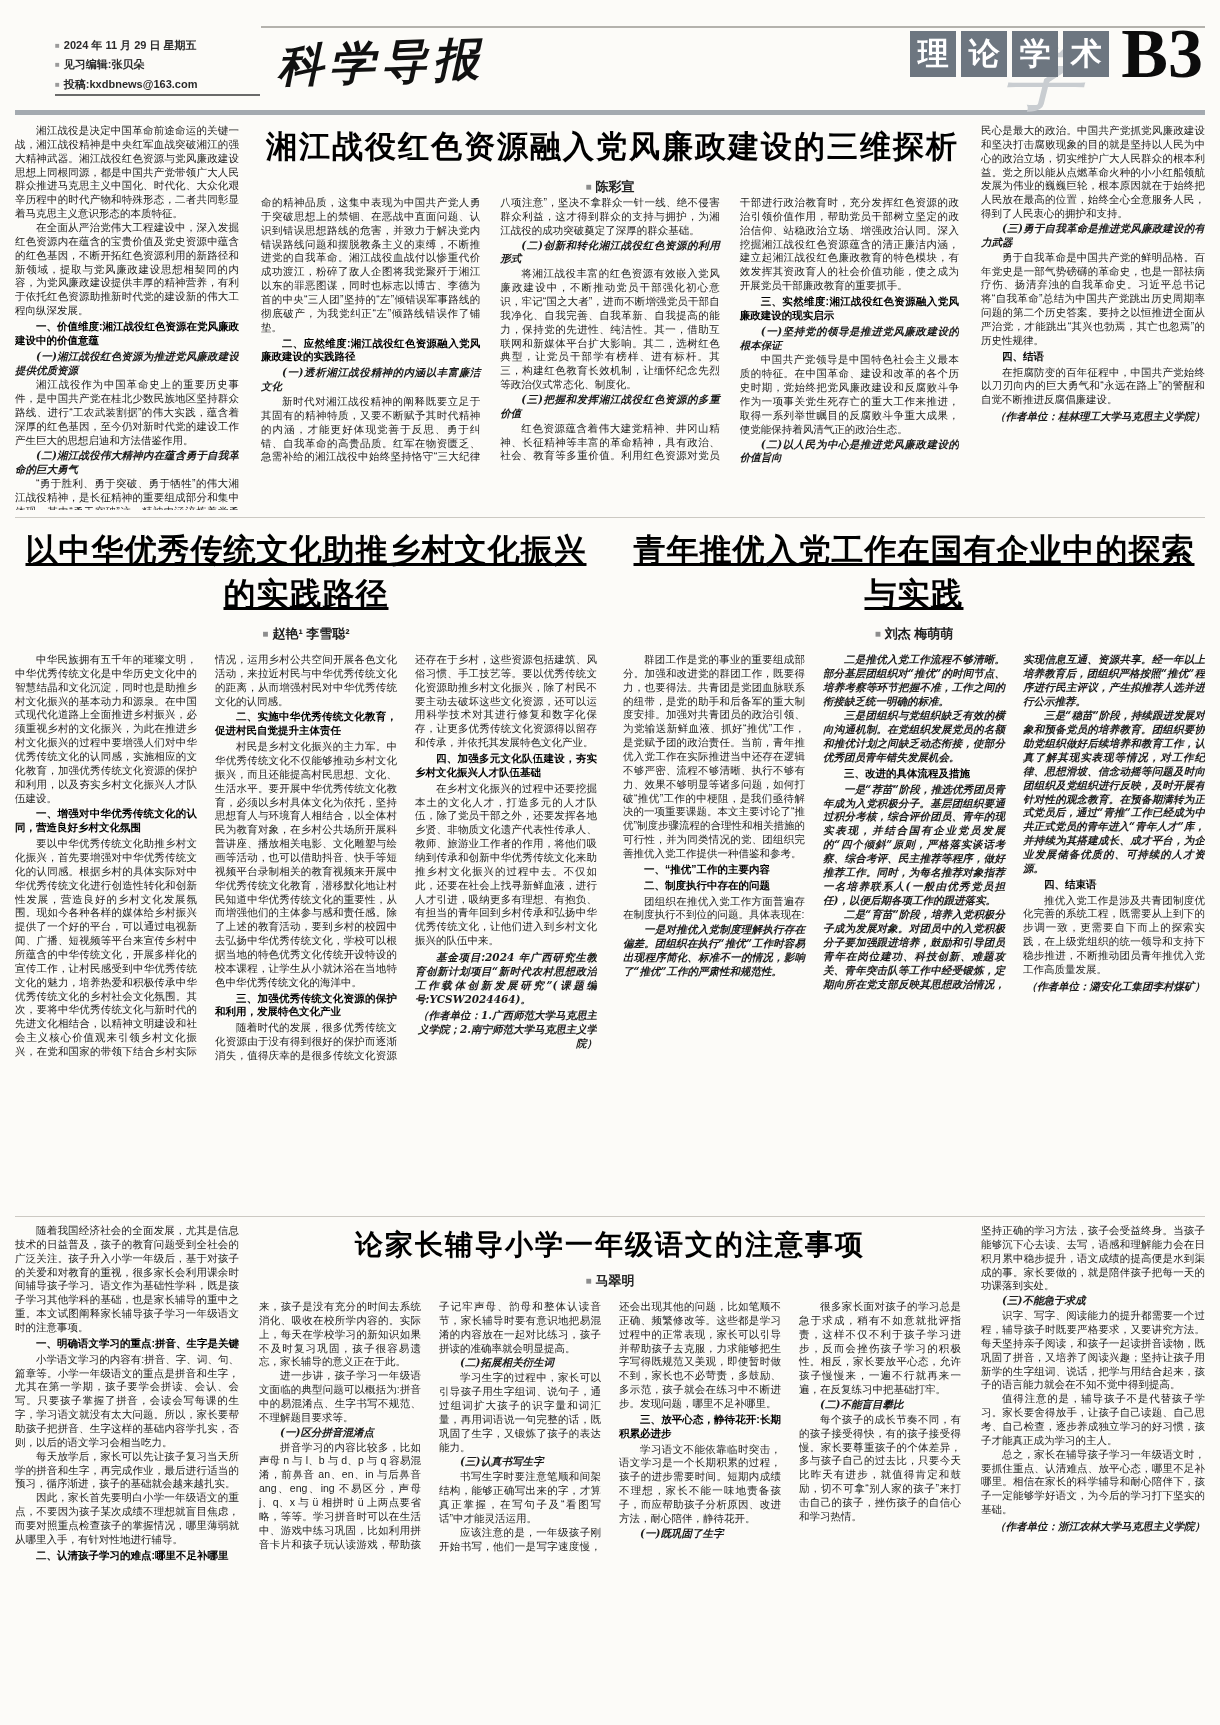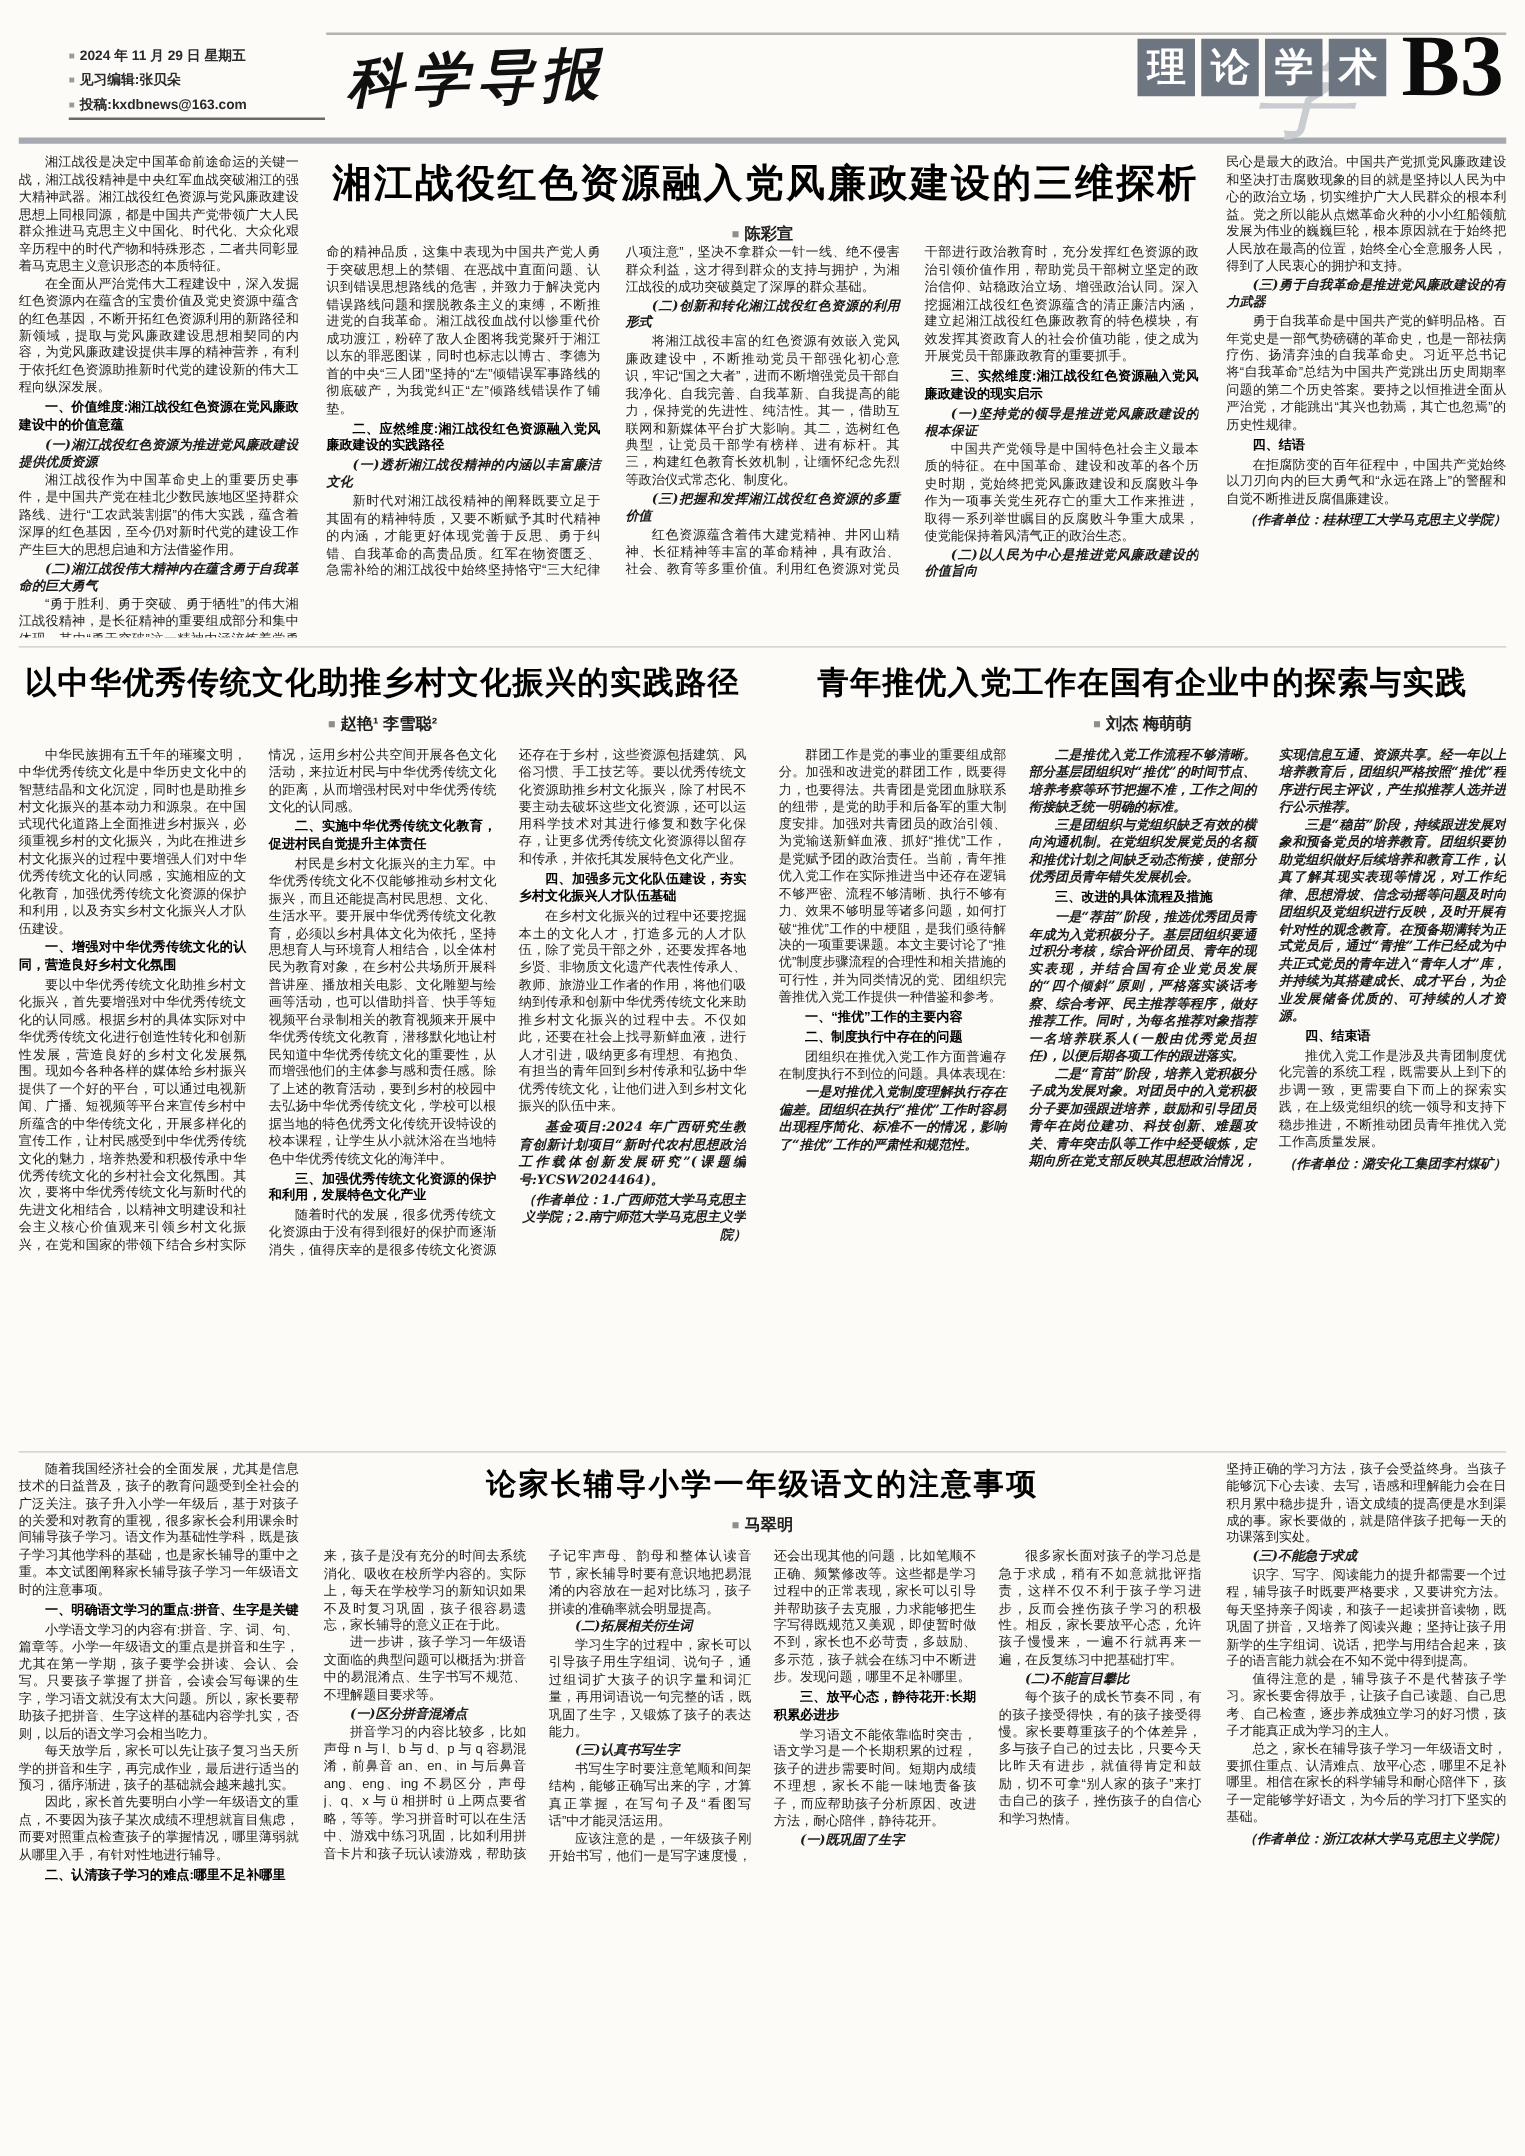--- a/index.html
+++ b/index.html
@@ -39,28 +39,28 @@
   
   .a1{display:flex;gap:22px;height:386px;margin-top:9px;}
   .a1-side{width:224px;overflow:hidden;}
   .a1-mid{flex:1;overflow:hidden;}
   .a1-title{font-size:31px;font-weight:900;letter-spacing:2px;text-align:right;margin:2px 0 10px;color:#000;}
   .a1-byline{margin-bottom:0;}
   .cols3a{column-count:3;column-gap:20px;height:294px;overflow:hidden;}
   
   .row2{display:flex;gap:26px;margin-top:4px;}
   .half{flex:1;overflow:hidden;}
-  .h-title{font-size:25px;font-weight:900;letter-spacing:1px;text-align:center;margin:4px 0 8px;color:#000;}
+  .h-title{font-size:32px;font-weight:900;letter-spacing:1px;text-align:center;margin:4px 0 8px;color:#000;text-decoration:underline;}
   .h-byline{margin-bottom:10px;}
   .cols3b{column-count:3;column-gap:18px;height:556px;overflow:hidden;}
   
   .a4{display:flex;gap:20px;height:564px;margin-top:6px;}
   .a4-side{width:224px;overflow:hidden;}
   .a4-mid{flex:1;overflow:hidden;}
-  .a4-title{font-size:24px;font-weight:900;letter-spacing:2px;text-align:center;margin:2px 0 8px;color:#000;}
+  .a4-title{font-size:28px;font-weight:900;letter-spacing:2px;text-align:center;margin:2px 0 8px;color:#000;}
   .a4-byline{margin-bottom:10px;}
   .cols4{column-count:4;column-gap:18px;height:482px;overflow:hidden;}
 </style>
 </head>
 <body>
 
 <div class="page">
 
   <header class="hdr">
     <div class="hdr-toprule"></div>

